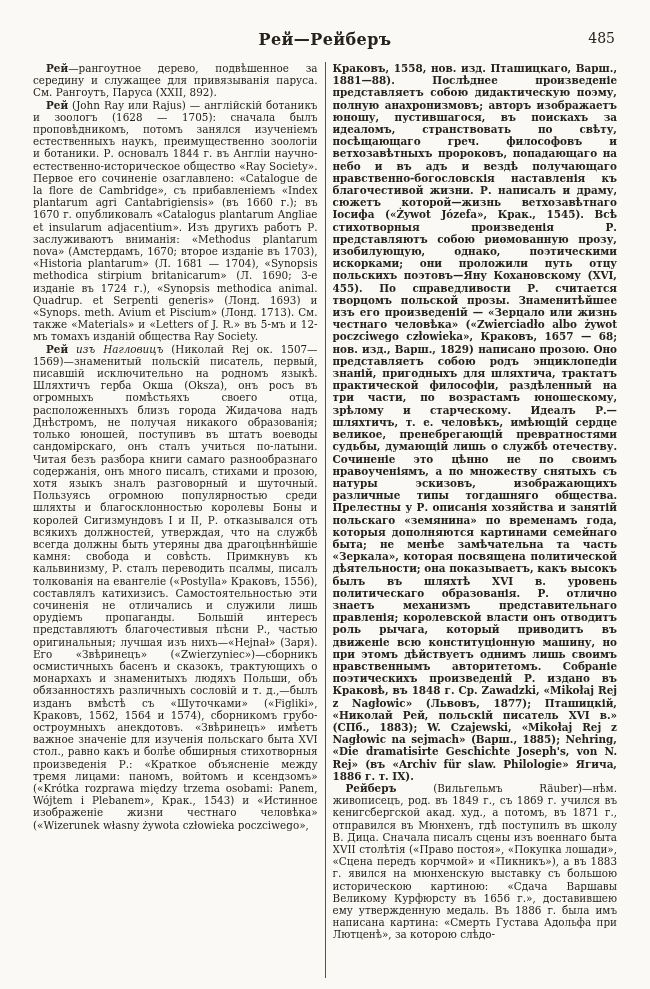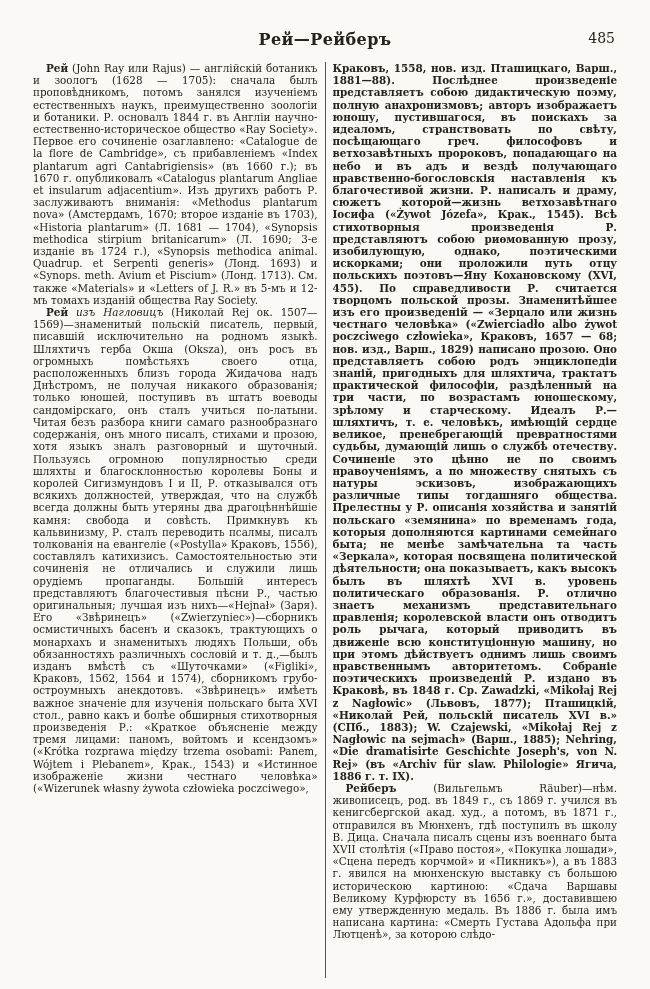--- a/index.html
+++ b/index.html
@@ -65,20 +65,21 @@
 
 <div class="page">
 
   <div class="running-head">
     <span class="title">Рей—Рейберъ</span>
     <span class="pageno">485</span>
   </div>
 
   <div class="columns">
     <div class="col" id="col-left">
+        <p class="entry"><b class="headword">Рей</b>—рангоутное дерево, подвѣшенное за середину и служащее для привязыванія паруса. См. Рангоутъ, Паруса (XXII, 892).</p>
         <p class="entry"><b class="headword">Рей</b> (John Ray или Rajus) — англійскій ботаникъ и зоологъ (1628 — 1705): сначала былъ проповѣдникомъ, потомъ занялся изученіемъ естественныхъ наукъ, преимущественно зоологіи и ботаники. Р. основалъ 1844 г. въ Англіи научно-естественно-историческое общество «Ray Society». Первое его сочиненіе озаглавлено: «Catalogue de la flore de Cambridge», съ прибавленіемъ «Index plantarum agri Cantabrigiensis» (въ 1660 г.); въ 1670 г. опубликовалъ «Catalogus plantarum Angliae et insularum adjacentium». Изъ другихъ работъ Р. заслуживаютъ вниманія: «Methodus plantarum nova» (Амстердамъ, 1670; второе изданіе въ 1703), «Historia plantarum» (Л. 1681 — 1704), «Synopsis methodica stirpium britanicarum» (Л. 1690; 3-е изданіе въ 1724 г.), «Synopsis methodica animal. Quadrup. et Serpenti generis» (Лонд. 1693) и «Synops. meth. Avium et Piscium» (Лонд. 1713). См. также «Materials» и «Letters of J. R.» въ 5-мъ и 12-мъ томахъ изданій общества Ray Society.</p>
         <p class="entry"><b class="headword">Рей</b><i class="headword2"> изъ Нагловицъ</i> (Николай Rej ок. 1507—1569)—знаменитый польскій писатель, первый, писавшій исключительно на родномъ языкѣ. Шляхтичъ герба Окша (Oksza), онъ росъ въ огромныхъ помѣстьяхъ своего отца, расположенныхъ близъ города Жидачова надъ Днѣстромъ, не получая никакого образованія; только юношей, поступивъ въ штатъ воеводы сандомірскаго, онъ сталъ учиться по-латыни. Читая безъ разбора книги самаго разнообразнаго содержанія, онъ много писалъ, стихами и прозою, хотя языкъ зналъ разговорный и шуточный. Пользуясь огромною популярностью среди шляхты и благосклонностью королевы Боны и королей Сигизмундовъ I и II, Р. отказывался отъ всякихъ должностей, утверждая, что на службѣ всегда должны быть утеряны два драгоцѣннѣйшіе камня: свобода и совѣсть. Примкнувъ къ кальвинизму, Р. сталъ переводить псалмы, писалъ толкованія на евангеліе («Postylla» Краковъ, 1556), составлялъ катихизисъ. Самостоятельностью эти сочиненія не отличались и служили лишь орудіемъ пропаганды. Большій интересъ представляютъ благочестивыя пѣсни Р., частью оригинальныя; лучшая изъ нихъ—«Hejnał» (Заря). Его «Звѣринецъ» («Zwierzyniec»)—сборникъ осмистичныхъ басенъ и сказокъ, трактующихъ о монархахъ и знаменитыхъ людяхъ Польши, объ обязанностяхъ различныхъ сословій и т. д.,—былъ изданъ вмѣстѣ съ «Шуточками» («Figliki», Краковъ, 1562, 1564 и 1574), сборникомъ грубо-остроумныхъ анекдотовъ. «Звѣринецъ» имѣетъ важное значеніе для изученія польскаго быта XVI стол., равно какъ и болѣе обширныя стихотворныя произведенія Р.: «Краткое объясненіе между тремя лицами: паномъ, войтомъ и ксендзомъ» («Krótka rozprawa między trzema osobami: Panem, Wójtem i Plebanem», Крак., 1543) и «Истинное изображеніе жизни честнаго человѣка» («Wizerunek własny żywota człowieka poczciwego»,</p>
       </div>
     <div class="divider"></div>
     <div class="col" id="col-right">
         <p class="entry cont">Краковъ, 1558, нов. изд. Пташицкаго, Варш., 1881—88). Послѣднее произведеніе представляетъ собою дидактическую поэму, полную анахронизмовъ; авторъ изображаетъ юношу, пустившагося, въ поискахъ за идеаломъ, странствовать по свѣту, посѣщающаго греч. философовъ и ветхозавѣтныхъ пророковъ, попадающаго на небо и въ адъ и вездѣ получающаго нравственно-богословскія наставленія къ благочестивой жизни. Р. написалъ и драму, сюжетъ которой—жизнь ветхозавѣтнаго Іосифа («Żywot Józefa», Крак., 1545). Всѣ стихотворныя произведенія Р. представляютъ собою риѳмованную прозу, изобилующую, однако, поэтическими искорками; они проложили путь отцу польскихъ поэтовъ—Яну Кохановскому (XVI, 455). По справедливости Р. считается творцомъ польской прозы. Знаменитѣйшее изъ его произведеній — «Зерцало или жизнь честнаго человѣка» («Zwierciadło albo żywot poczciwego człowieka», Краковъ, 1657 — 68; нов. изд., Варш., 1829) написано прозою. Оно представляетъ собою родъ энциклопедіи знаній, пригодныхъ для шляхтича, трактатъ практической философіи, раздѣленный на три части, по возрастамъ юношескому, зрѣлому и старческому. Идеалъ Р.—шляхтичъ, т. е. человѣкъ, имѣющій сердце великое, пренебрегающій превратностями судьбы, думающій лишь о службѣ отечеству. Сочиненіе это цѣнно не по своимъ нравоученіямъ, а по множеству снятыхъ съ натуры эскизовъ, изображающихъ различные типы тогдашняго общества. Прелестны у Р. описанія хозяйства и занятій польскаго «земянина» по временамъ года, которыя дополняются картинами семейнаго быта; не менѣе замѣчательна та часть «Зеркала», которая посвящена политической дѣятельности; она показываетъ, какъ высокъ былъ въ шляхтѣ XVI в. уровень политическаго образованія. Р. отлично знаетъ механизмъ представительнаго правленія; королевской власти онъ отводитъ роль рычага, который приводитъ въ движеніе всю конституціонную машину, но при этомъ дѣйствуетъ однимъ лишь своимъ нравственнымъ авторитетомъ. Собраніе поэтическихъ произведеній Р. издано въ Краковѣ, въ 1848 г. Ср. Zawadzki, «Mikołaj Rej z Nagłowic» (Львовъ, 1877); Пташицкій, «Николай Рей, польскій писатель XVI в.» (СПб., 1883); W. Czajewski, «Mikołaj Rej z Nagłowic na sejmach» (Варш., 1885); Nehring, «Die dramatisirte Geschichte Joseph's, von N. Rej» (въ «Archiv für slaw. Philologie» Ягича, 1886 г. т. IX).</p>
         <p class="entry"><b class="headword">Рейберъ</b> (Вильгельмъ Räuber)—нѣм. живописецъ, род. въ 1849 г., съ 1869 г. учился въ кенигсбергской акад. худ., а потомъ, въ 1871 г., отправился въ Мюнхенъ, гдѣ поступилъ въ школу В. Дица. Сначала писалъ сцены изъ военнаго быта XVII столѣтія («Право постоя», «Покупка лошади», «Сцена передъ корчмой» и «Пикникъ»), а въ 1883 г. явился на мюнхенскую выставку съ большою историческою картиною: «Сдача Варшавы Великому Курфюрсту въ 1656 г.», доставившею ему утвержденную медаль. Въ 1886 г. была имъ написана картина: «Смерть Густава Адольфа при Лютценѣ», за которою слѣдо-</p>
       </div>
   </div>
 

